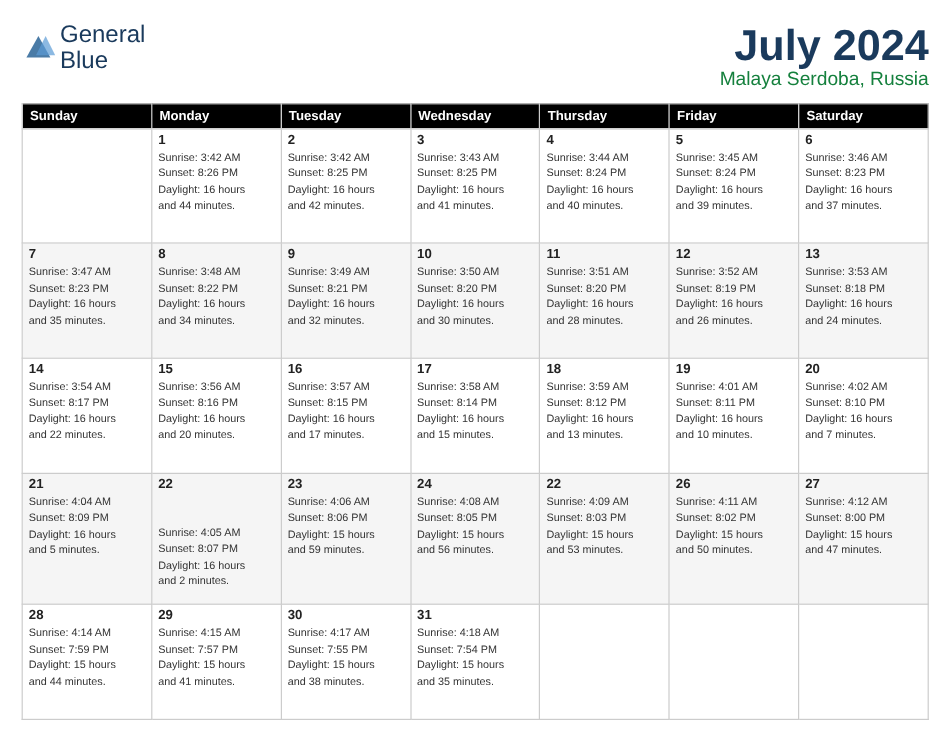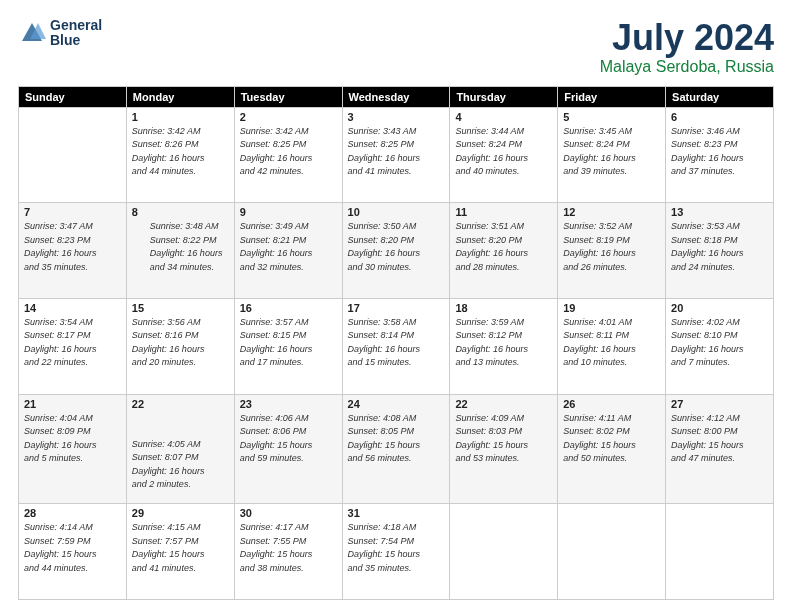--- a/index.html
+++ b/index.html
@@ -22,22 +22,22 @@
       justify-content: space-between;
       align-items: flex-start;
       margin-bottom: 10px;
     }
     .logo {
       display: flex;
       align-items: center;
       gap: 4px;
     }
     .logo-text {
-      font-size: 14px;
-      font-weight: bold;
+      font-size: 20px;
+      font-weight: normal;
       color: #1a3a5c;
       line-height: 1.1;
     }
     .logo-icon {
       width: 28px;
       height: 28px;
     }
     .title-block {
       text-align: right;
     }
@@ -82,21 +82,20 @@
       font-size: 11px;
       font-weight: bold;
       color: #222;
       display: block;
       margin-bottom: 2px;
     }
     .day-info {
       line-height: 1.5;
       font-size: 9px;
       color: #333;
-      font-style: italic;
     }
     .empty-cell {
       background: #fff !important;
     }
   </style>
 </head>
 <body>
 
 <div class="page">
   <div class="header">
@@ -177,21 +176,21 @@
         <tr>
           <td>
             <span class="day-num">7</span>
             <div class="day-info" style="white-space: pre-line;">Sunrise: 3:47 AM
 Sunset: 8:23 PM
 Daylight: 16 hours
 and 35 minutes.</div>
           </td>
           <td>
             <span class="day-num">8</span>
-            <div class="day-info" style="white-space: pre-line; margin-left: 18px;">Sunrise: 3:48 AM
+            <div class="day-info" style="white-space: pre-line;">Sunrise: 3:48 AM
 Sunset: 8:22 PM
 Daylight: 16 hours
 and 34 minutes.</div>
           </td>
           <td>
             <span class="day-num">9</span>
             <div class="day-info" style="white-space: pre-line;">Sunrise: 3:49 AM
 Sunset: 8:21 PM
 Daylight: 16 hours
 and 32 minutes.</div>

